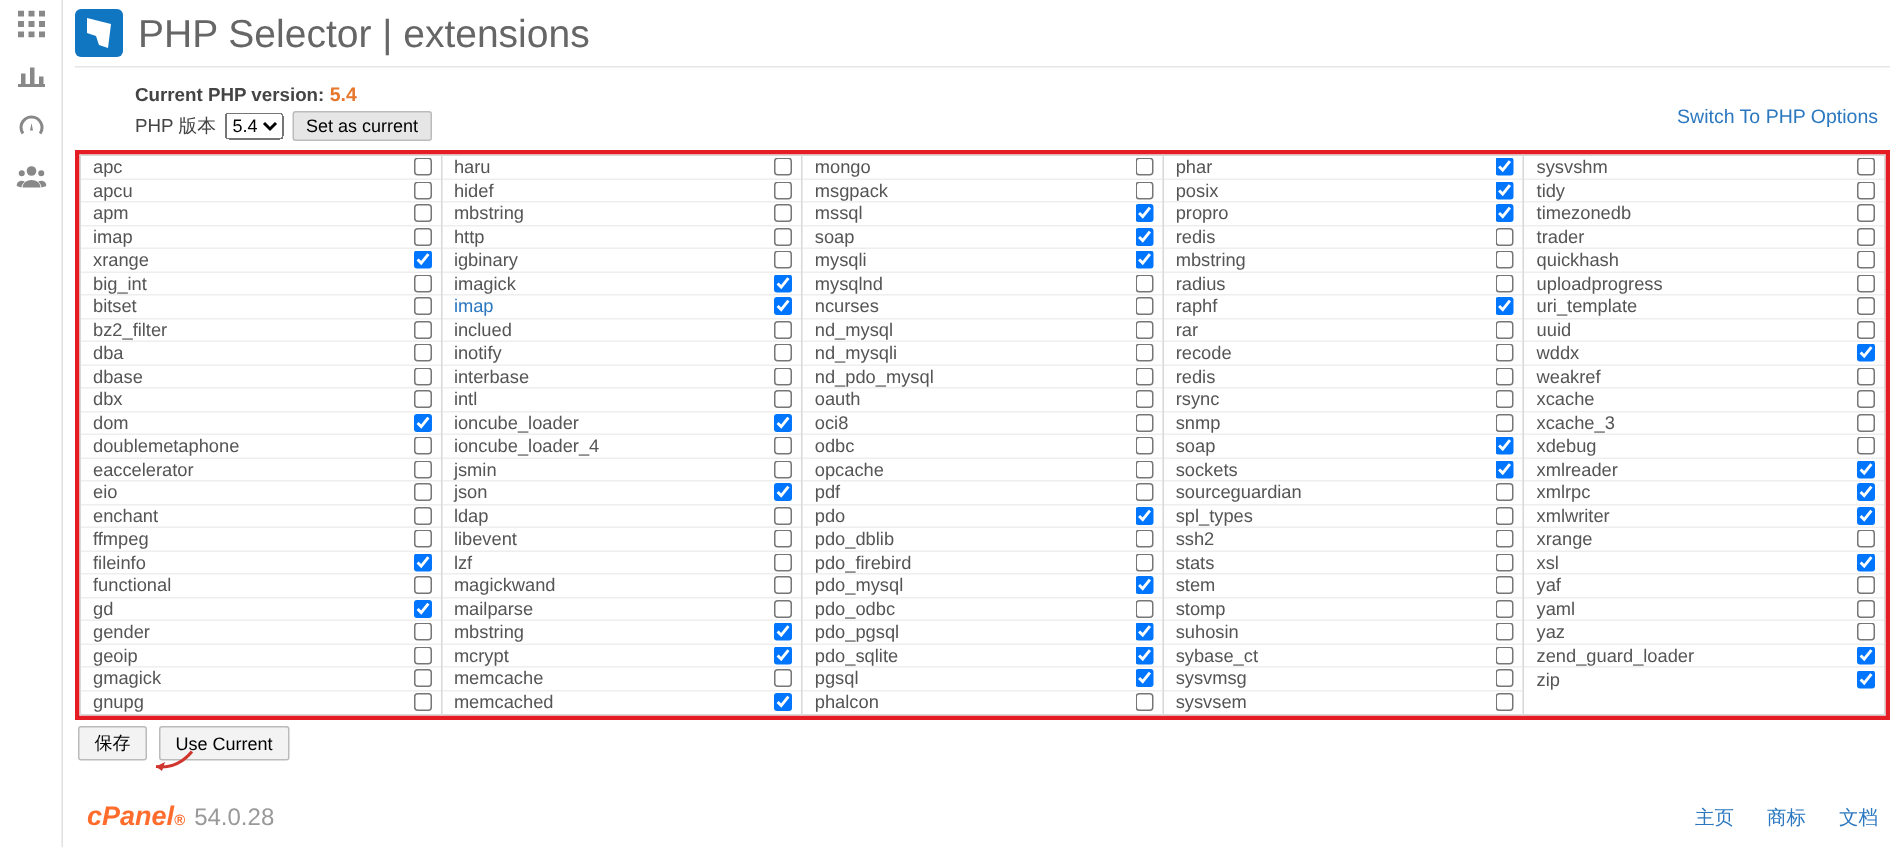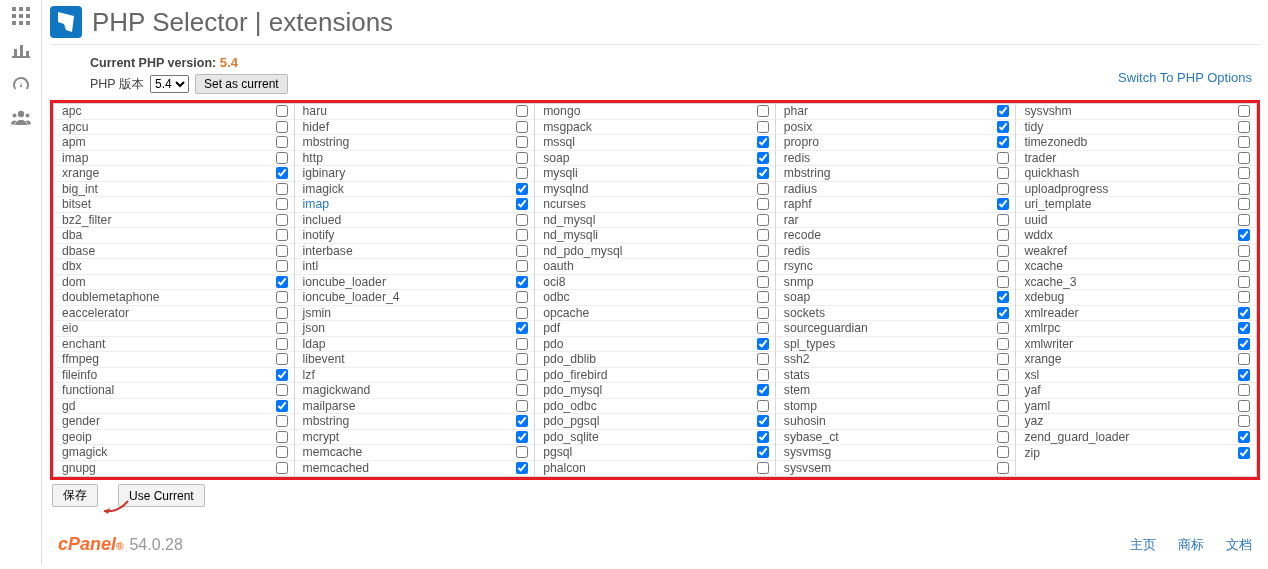--- a/index.html
+++ b/index.html
@@ -21,21 +21,21 @@
 .sel-row button { font-size: 12px; padding: 2px 8px; background: #e6e6e6; border: 1px solid #bbb; border-radius: 2px; cursor: pointer;}
 .switch-link { position: absolute; right: 16px; top: 70px; color: #2b78c0; font-size: 13px; cursor: pointer;}
 .ext-box { border: 3px solid #e51c23; margin: 6px 0 0 0; padding: 0; }
 .ext-table { width: 100%; border-collapse: collapse; table-layout: fixed; }
 .ext-table td.colwrap { border: 1px solid #d8d8d8; padding: 0; vertical-align: top; }
 .cell { display: flex; align-items: center; justify-content: space-between; padding: 0 6px 0 8px; height: 15.5px; font-size: 12.2px; border-bottom: 1px solid #eee;}
 .cell:last-child{border-bottom:none;}
 .cell-label { color: #555; cursor:pointer;}
 .cell-label.link { color: #2b78c0; }
 .cell input[type=checkbox] { width: 12px; height: 12px; cursor:pointer;}
-.btn-row { display:flex; gap:20px; margin: 4px 0 0 2px; }
+.btn-row { display:flex; gap:8px; margin: 4px 0 0 2px; }
 .btn-row button { font-size: 12px; padding: 2px 10px; background: #f3f3f3; border: 1px solid #bbb; border-radius: 2px; cursor:pointer;}
 .arrow { position: relative; margin: -8px 0 0 50px; color:#d0352e;}
 .footer { display:flex; align-items:center; justify-content:space-between; margin-top: 16px; padding: 0 8px;}
 .footer-left { display:flex; align-items:baseline; gap:6px;}
 .cpanel-logo { font-weight:bold; font-style:italic; font-size:18px; color:#ff6c2c;}
 .cpanel-logo .c { color:#ff6c2c;}
 .footer-ver { font-size:16px; color:#999;}
 .footer-links { display:flex; gap:22px; }
 .footer-links span { color:#2b78c0; font-size:13px; cursor:pointer;}
 </style>

